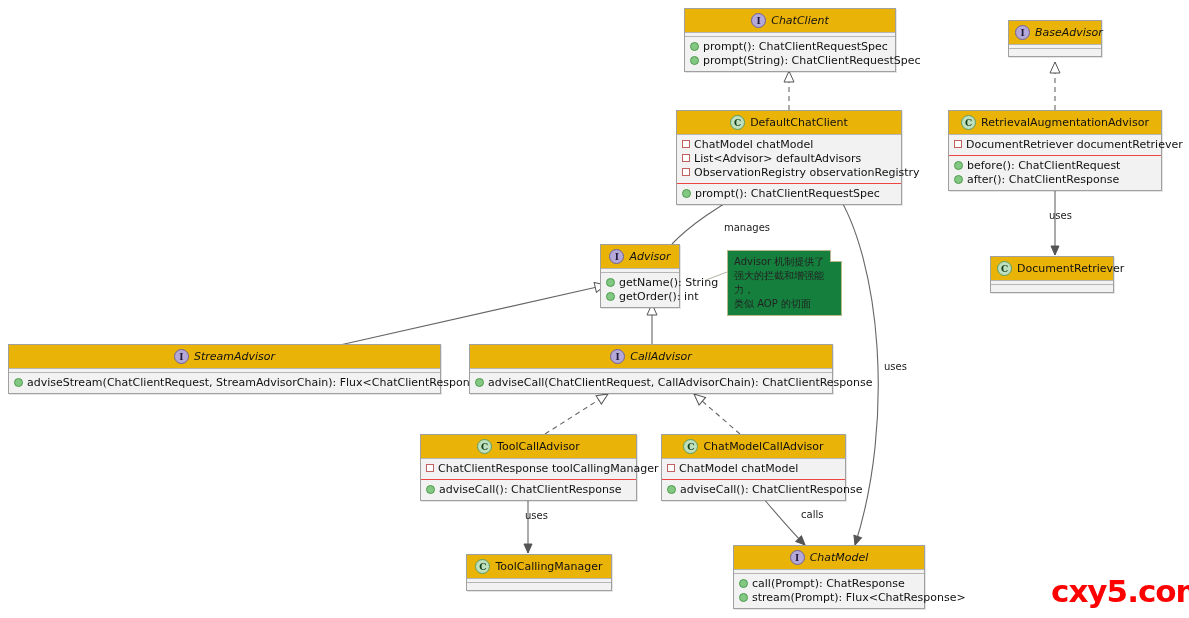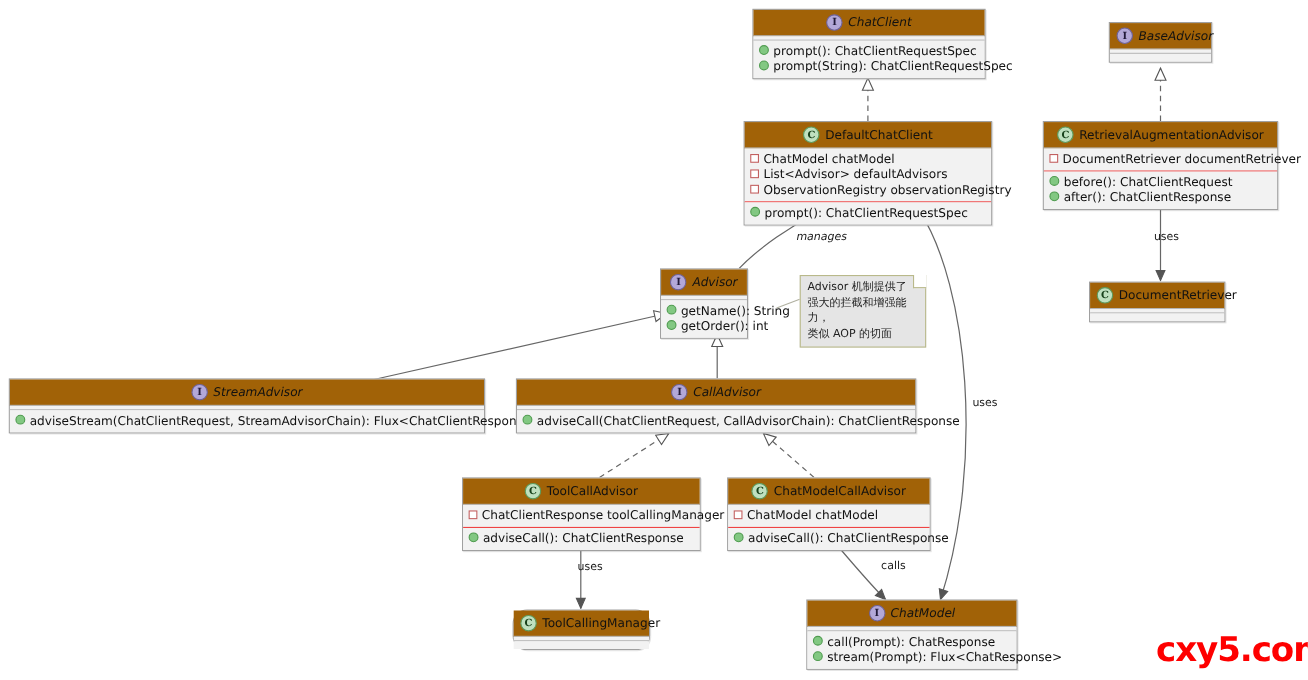--- a/index.html
+++ b/index.html
@@ -24,21 +24,21 @@
     pointer-events: none;
   }
   .uml {
     position: absolute;
     border: 1px solid #a0a0a0;
     background: #f2f2f2;
     box-sizing: border-box;
     box-shadow: 1px 1px 0 rgba(0,0,0,0.10);
   }
   .uml .hdr {
-    background: #a16207;
+    background: #eab308;
     border-bottom: 1px solid #b5b5b5;
     text-align: center;
     padding: 4px 6px 4px 6px;
     font-size: 11px;
     color: #111;
     white-space: nowrap;
   }
   .uml .sep-thin {
     height: 3px;
     background: #f2f2f2;
@@ -104,21 +104,21 @@
   }
   .stereo.cls {
     background: #bfe0bf;
     border: 1px solid #5d9b5d;
     color: #17401a;
   }
   .tname { vertical-align: middle; }
   .tname.ital { font-style: italic; }
   .note {
     position: absolute;
-    background: #e5e5e5;
+    background: #15803d;
     border: 1px solid #b9b98a;
     font-size: 10px;
     color: #222;
     line-height: 14px;
     padding: 4px 6px;
     box-sizing: border-box;
   }
   .note .fold {
     position: absolute;
     right: -1px;
@@ -193,21 +193,21 @@
      ToolCallingManager (uses) --&gt;
     <path d="M528,491 L528,553" fill="none" stroke="#666" stroke-width="1.1" marker-end="url(#solidArrow)"></path>
 
      ChatModel (calls) --&gt;
     <path d="M757,491 C775,512 790,530 805,545" fill="none" stroke="#666" stroke-width="1.1" marker-end="url(#solidArrow)"></path>
 
     
     <path d="M727,272 L706,280" fill="none" stroke="#b0b0a0" stroke-width="1"></path>
   </svg>
 
-  <div class="edge-label" style="left:724px; top:210px;font-style:italic;">manages</div>
+  <div class="edge-label" style="left:724px; top:222px;">manages</div>
   <div class="edge-label" style="left:884px; top:361px;">uses</div>
   <div class="edge-label" style="left:1049px; top:210px;">uses</div>
   <div class="edge-label" style="left:525px; top:510px;">uses</div>
   <div class="edge-label" style="left:801px; top:509px;">calls</div>
 
   <div class="uml" style="left:684px; top:8px; width:212px;">
     <div class="hdr">
       <span class="stereo iface">I</span><span class="tname ital">ChatClient</span>
     </div>
     <div class="sep-thin"></div>
@@ -315,21 +315,21 @@
       <span class="stereo cls">C</span><span class="tname">ChatModelCallAdvisor</span>
     </div>
     <div class="compart">
       <span class="row"><span class="sq"></span><span>ChatModel chatModel</span></span>
     </div>
     <div class="compart">
       <span class="row"><span class="bullet pub"></span><span>adviseCall(): ChatClientResponse</span></span>
     </div>
   </div>
 
-  <div class="uml" style="left:466px; top:554px; width:125px;border-radius:13px;">
+  <div class="uml" style="left:466px; top:554px; width:146px;">
     <div class="hdr">
       <span class="stereo cls">C</span><span class="tname">ToolCallingManager</span>
     </div>
     <div class="sep-thin"></div>
     <div class="compart empty"></div>
   </div>
 
   <div class="uml" style="left:733px; top:545px; width:192px;">
     <div class="hdr">
       <span class="stereo iface">I</span><span class="tname ital">ChatModel</span>

